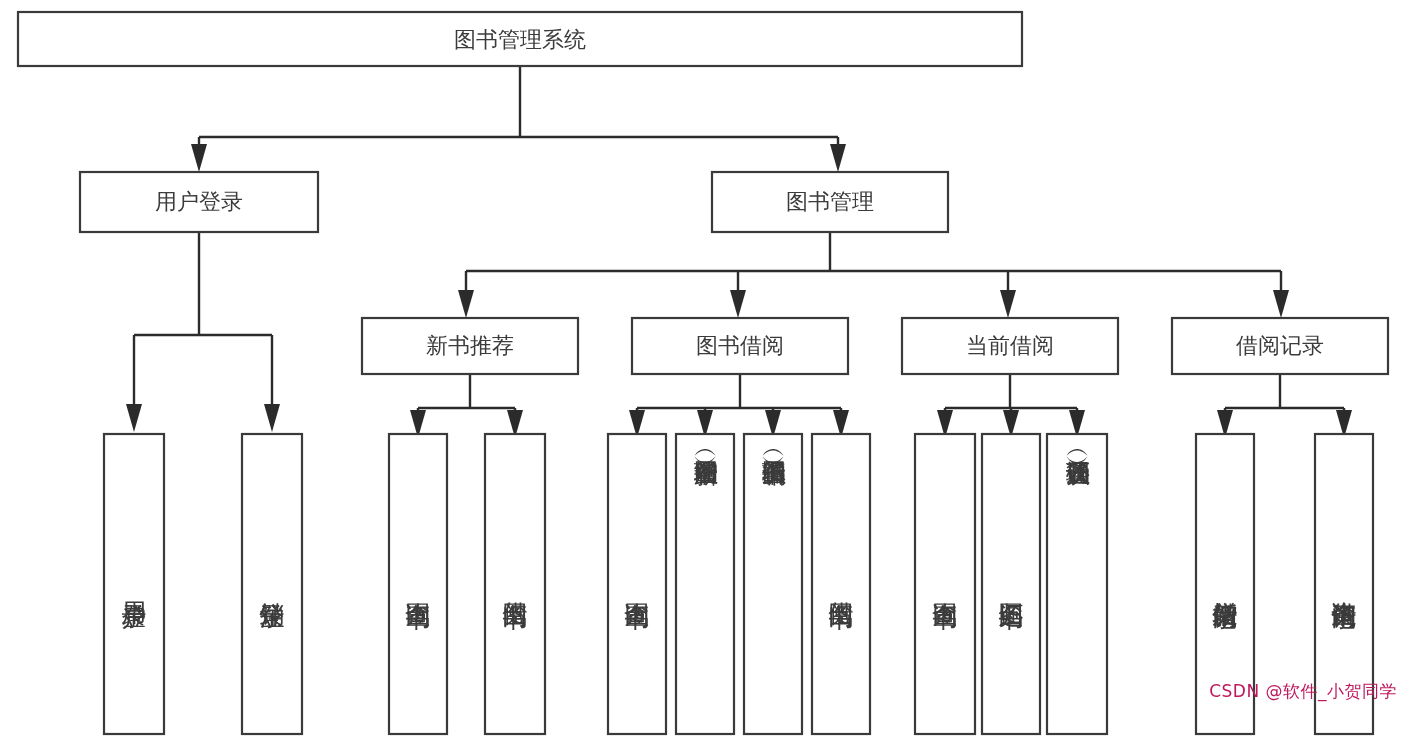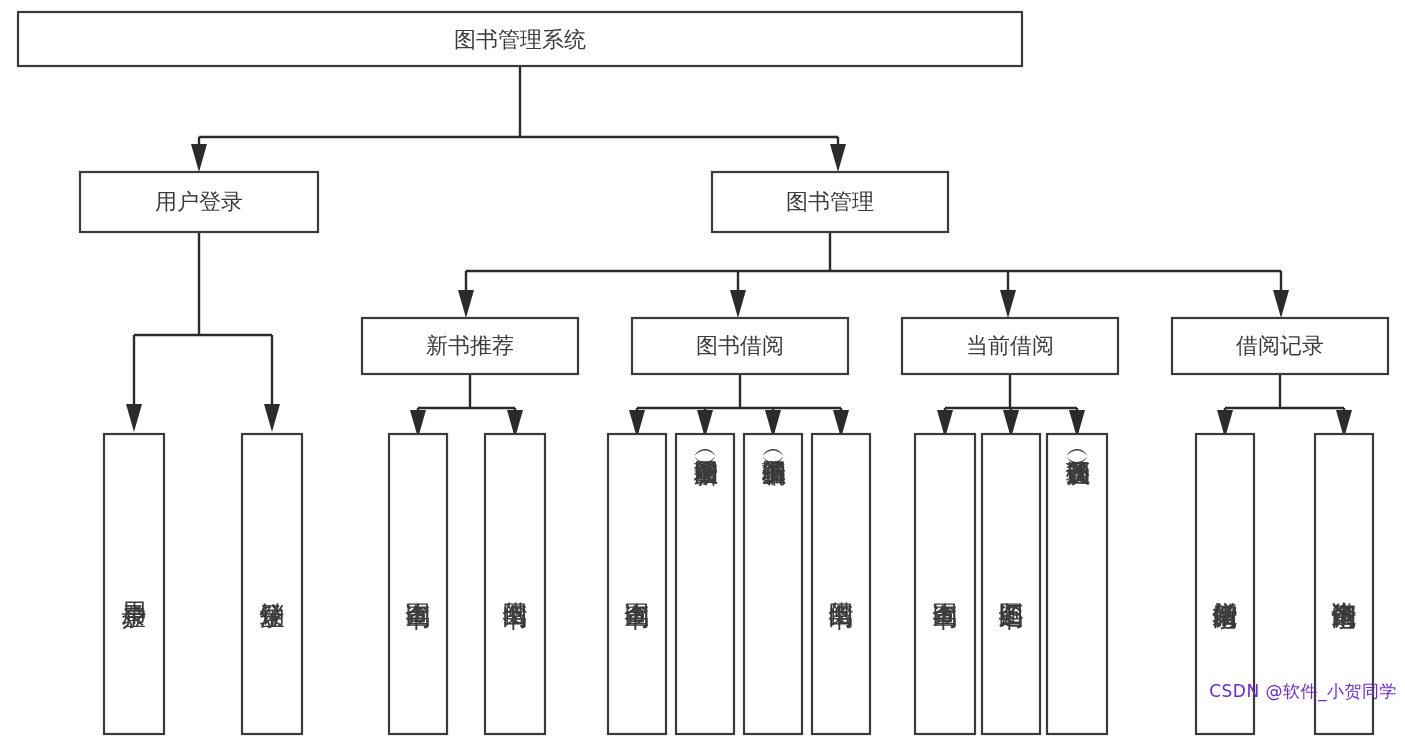--- a/index.html
+++ b/index.html
@@ -69,21 +69,21 @@
     letter-spacing: 1px;
   }
   .leaf-label-v.small {
     font-size: 24px;
     letter-spacing: 0px;
   }
   .watermark {
     position: absolute;
     right: 8px;
     bottom: 6px;
-    color: #6d28d9;
+    color: #be185d;
     font-family: "DejaVu Sans", "Liberation Sans", sans-serif;
     font-size: 17px;
     white-space: nowrap;
     letter-spacing: 0.5px;
   }
 </style>
 </head>
 <body>
 
 <div id="diagram-root">

